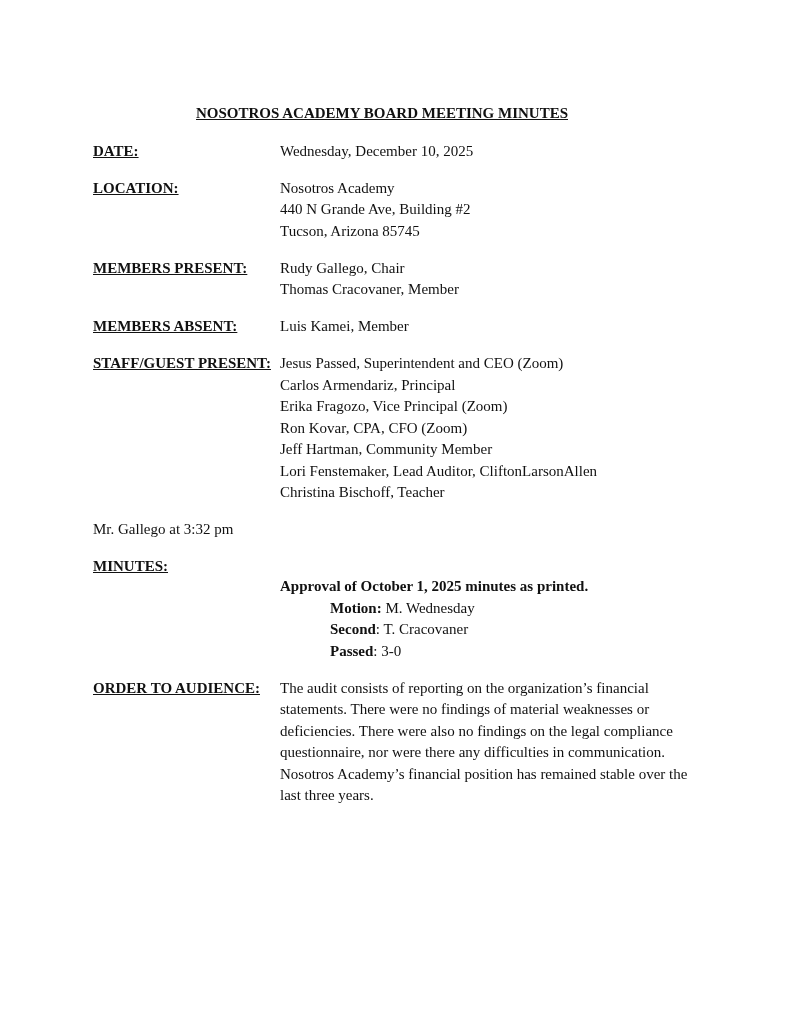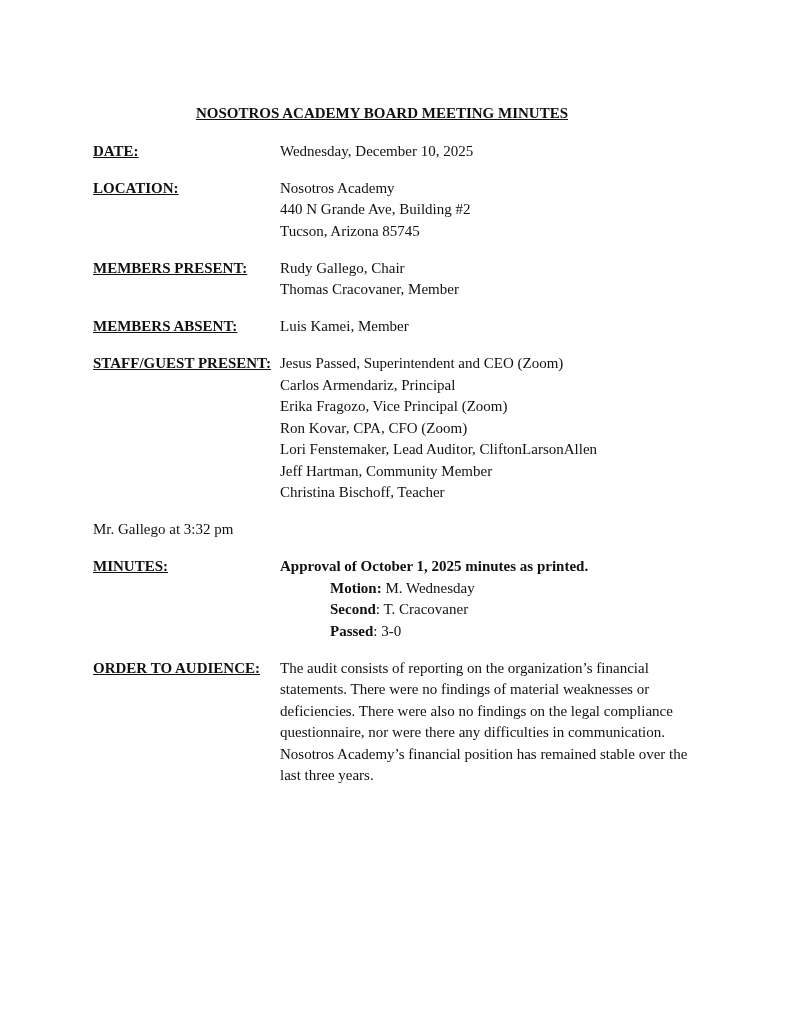--- a/index.html
+++ b/index.html
@@ -36,21 +36,21 @@
     width: 187px;
     flex-shrink: 0;
     font-weight: bold;
     text-decoration: underline;
     white-space: nowrap;
   }
   .content {
     flex: 1;
     min-width: 0;
   }
-  .bold { font-weight: bold; }
+  .bold { font-weight: bold; margin-top: 20px; }
   .indent { margin-left: 50px; }
 </style>
 </head>
 <body>
 
 <div class="page">
 
   <div class="title">NOSOTROS ACADEMY BOARD MEETING MINUTES</div>
 
   <div class="row">
@@ -82,22 +82,22 @@
     </div>
   </div>
 
   <div class="row">
     <div class="label">STAFF/GUEST PRESENT:</div>
     <div class="content">
       <div>Jesus Passed, Superintendent and CEO (Zoom)</div>
       <div>Carlos Armendariz, Principal</div>
       <div>Erika Fragozo, Vice Principal (Zoom)</div>
       <div>Ron Kovar, CPA, CFO (Zoom)</div>
+      <div>Jeff Hartman, Community Member</div>
       <div>Lori Fenstemaker, Lead Auditor, CliftonLarsonAllen</div>
-      <div>Jeff Hartman, Community Member</div>
       <div>Christina Bischoff, Teacher</div>
     </div>
   </div>
 
   <div class="row">
     <div class="content">Mr. Gallego at 3:32 pm</div>
   </div>
 
   <div class="row">
     <div class="label">MINUTES:</div>

